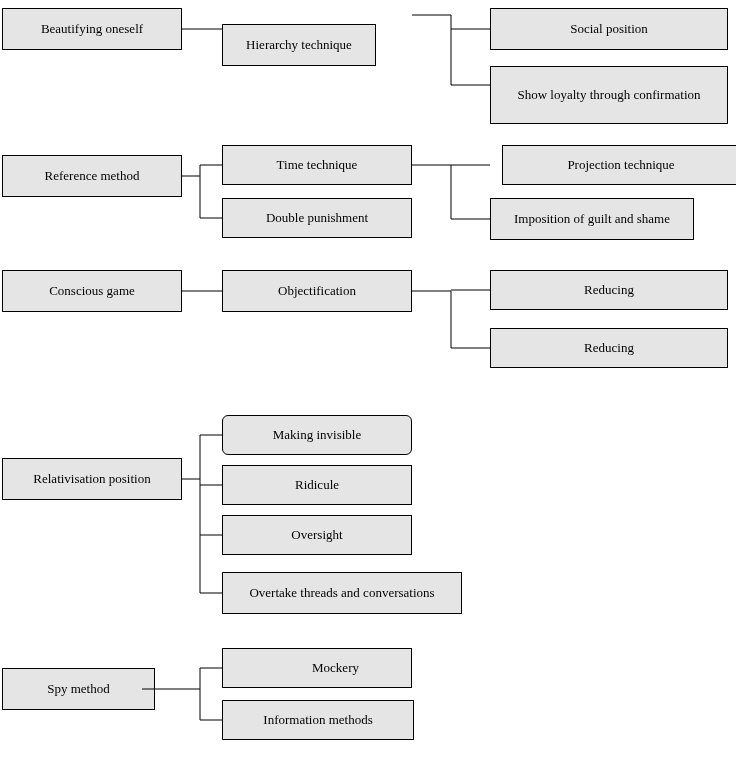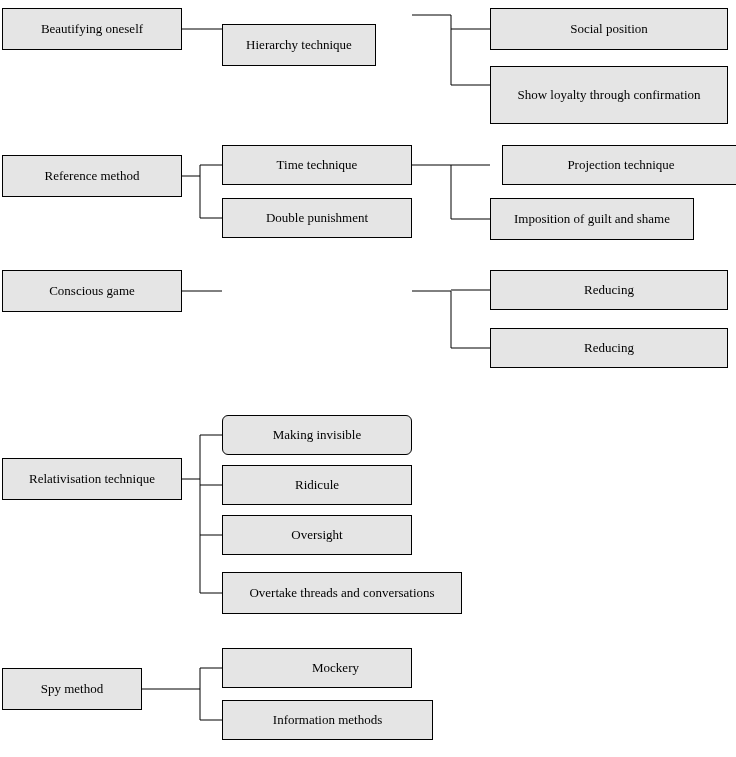--- a/index.html
+++ b/index.html
@@ -60,40 +60,41 @@
   <div class="node" style="left:222px; top:145px; width:190px; height:40px;">Time technique</div>
 
   <div class="node" style="left:222px; top:198px; width:190px; height:40px;">Double punishment</div>
 
   <div class="node" style="left:502px; top:145px; width:238px; height:40px;">Projection technique</div>
 
   <div class="node" style="left:490px; top:198px; width:204px; height:42px;">Imposition of guilt and shame</div>
 
   <div class="node" style="left:2px; top:270px; width:180px; height:42px;">Conscious game</div>
 
+  <div class="node" style="left:222px; top:270px; width:190px; height:42px;">Objectification</div>
 
   <div class="node" style="left:490px; top:270px; width:238px; height:40px;">Reducing</div>
 
   <div class="node" style="left:490px; top:328px; width:238px; height:40px;">Reducing</div>
 
-  <div class="node" style="left:2px; top:458px; width:180px; height:42px;">Relativisation technique</div>
+  <div class="node" style="left:2px; top:458px; width:180px; height:42px;">Relativisation position</div>
 
   <div class="node" style="left:222px; top:415px; width:190px; height:40px;border-radius:6px;">Making invisible</div>
 
   <div class="node" style="left:222px; top:465px; width:190px; height:40px;">Ridicule</div>
 
   <div class="node" style="left:222px; top:515px; width:190px; height:40px;">Oversight</div>
 
   <div class="node" style="left:222px; top:572px; width:240px; height:42px;">Overtake threads and conversations</div>
 
-  <div class="node" style="left:2px; top:668px; width:140px; height:42px;">Spy method</div>
+  <div class="node" style="left:2px; top:668px; width:153px; height:42px;">Spy method</div>
 
   <div class="node" style="left:222px; top:648px; width:190px; height:40px;padding-left:45px;">Mockery</div>
 
-  <div class="node" style="left:222px; top:700px; width:211px; height:40px;">Information methods</div>
+  <div class="node" style="left:222px; top:700px; width:192px; height:40px;">Information methods</div>
 
   <svg class="connectors">
 
     <line x1="182" y1="29" x2="222" y2="29"></line>
 
     <line x1="412" y1="15" x2="451" y2="15"></line>
     <line x1="451" y1="15" x2="451" y2="85"></line>
     <line x1="451" y1="29" x2="490" y2="29"></line>
     <line x1="451" y1="85" x2="490" y2="85"></line>
 

